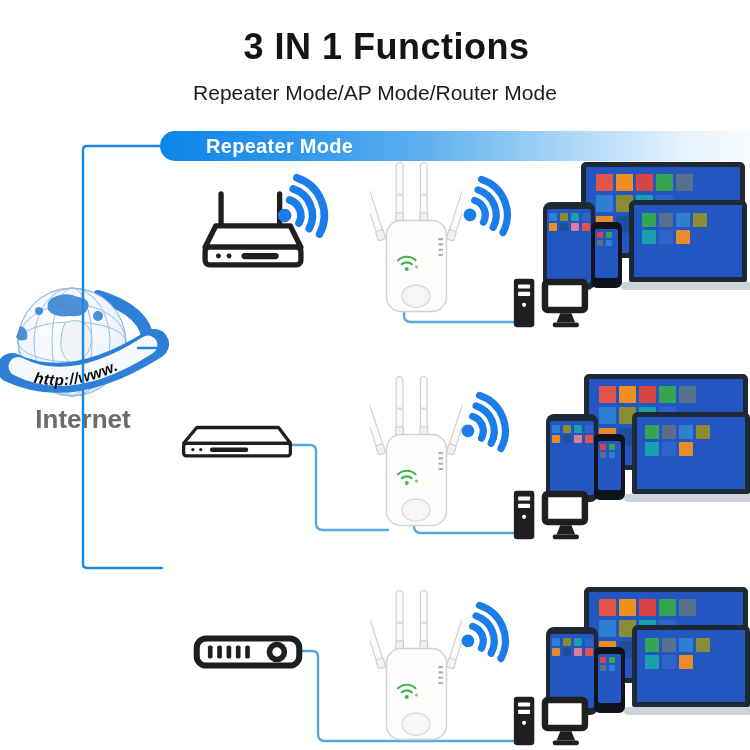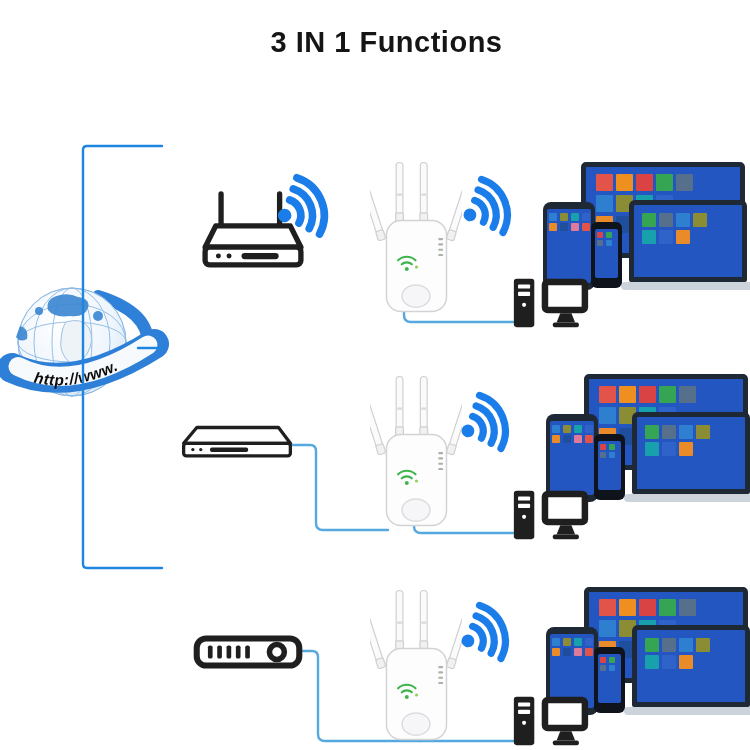--- a/index.html
+++ b/index.html
@@ -1,21 +1,21 @@
 <!DOCTYPE html>
 <html style="--banner_blue: #0d86ea; --banner_fade: #f8fcff; --wifi_blue: #1b7de9; --wire_blue: #55a9de; --connector_blue: #1e86e0; --led_green: #3db54a; --title_text: #151515; --banner_text: #ffffff; --internet_text: #6b6b6b; --device_outline: #1f1f1f; --screen_blue: #2356c0; --bezel_dark: #1f2835;"><head>
 <meta charset="utf-8">
 <style>
   html,body{margin:0;padding:0;background:#ffffff;}
   .stage{position:relative;width:750px;height:750px;background:#ffffff;overflow:hidden;
          font-family:"Liberation Sans", sans-serif;}
 
   
   .header{position:absolute;top:26px;left:0;width:100%;text-align:center;z-index:4;}
-  .title{font-size:29px;font-weight:bold;color:var(--title_text,#151515);letter-spacing:.5px;padding-left:23px;}
+  .title{font-size:36px;font-weight:bold;color:var(--title_text,#151515);letter-spacing:.5px;padding-left:23px;}
   .subtitle{margin-top:13px;font-size:21px;color:#1c1c1c;}
 
   
   .banner{position:absolute;left:160px;width:590px;height:30px;border-radius:16px 0 0 16px;z-index:2;
           background:linear-gradient(90deg,var(--banner_blue,#0d86ea) 0%,#2d95eb 22%,#5fb0ef 45%,
                      #a6d5f6 68%,#e3f2fc 88%,var(--banner_fade,#f8fcff) 100%);
           display:flex;align-items:center;}
   .banner-label{color:var(--banner_text,#fff);font-size:20px;font-weight:600;padding-left:46px;letter-spacing:.3px;}
   .b1{top:131px}.b2{top:333px}.b3{top:553px}
 
@@ -164,22 +164,26 @@
       </g>
       <ellipse cx="47.5" cy="140" rx="14.5" ry="11.5" fill="#f6f6f8" stroke="#dcdcdf" stroke-width="1.5"></ellipse>
     </symbol>
   </defs>
 </svg>
 
 <div class="stage">
 
   <div class="header">
     <div class="title">3 IN 1 Functions</div>
-  </div>
-
+    <div class="subtitle">Repeater Mode/AP Mode/Router Mode</div>
+  </div>
+
+  <div class="banner b1">
+    <span class="banner-label">Repeater Mode</span>
+  </div>
 
   <svg class="globe" viewBox="0 0 150 125" xmlns="http://www.w3.org/2000/svg">
     <path d="M90 12 Q142 28 140 62" fill="none" stroke="#2f80d9" stroke-width="12" stroke-linecap="round"></path>
     <circle cx="64" cy="58" r="54" fill="url(#gsph)" stroke="#aecdea" stroke-width="1"></circle>
     <g fill="none" stroke="#85b4e2" stroke-width="1" opacity="0.85">
       <ellipse cx="64" cy="58" rx="20" ry="54"></ellipse>
       <ellipse cx="64" cy="58" rx="38" ry="54"></ellipse>
       <ellipse cx="64" cy="58" rx="54" ry="54"></ellipse>
       <ellipse cx="64" cy="58" rx="54" ry="20"></ellipse>
       <ellipse cx="64" cy="58" rx="54" ry="38"></ellipse>
@@ -191,20 +195,21 @@
       <path d="M12 42 q9 2 7 13 q-7 4 -11 -2 Z"></path>
     </g>
     <path d="M58 38 q16 -5 23 6 q6 12 -2 26 q-8 12 -18 8 q-10 -10 -8 -22 q1 -13 5 -18 Z" fill="#eef3f8" stroke="#9fc2e4" stroke-width="1"></path>
     <path d="M4 84 Q64 112 146 60" fill="none" stroke="#2e7fd8" stroke-width="30" stroke-linecap="round"></path>
     <path d="M10 82.5 Q64 110 140 61" fill="none" stroke="#f7fafc" stroke-width="19" stroke-linecap="round"></path>
     <path id="ribbon-text-path" d="M8 92 Q64 119 142 68" fill="none"></path>
     <text font-size="15.5" font-weight="bold" font-style="italic" fill="#0b0b0b" letter-spacing="0.5">
       <textPath href="#ribbon-text-path" startOffset="13%">http://www.</textPath>
     </text>
   </svg>
+  <div class="internet-label">Internet</div>
 
   <svg class="wires" viewBox="0 0 750 750" xmlns="http://www.w3.org/2000/svg">
     <g>
       <path class="connector" d="M162 146 L87 146 Q83 146 83 150 L83 564 Q83 568 87 568 L162 568"></path>
       <path class="connector" d="M138 348 L162 348"></path>
     </g>
     <g>
       <path class="wire" d="M404 306 L404 315 Q404 322 411 322 L513 322"></path>
       <path class="wire" d="M292 445 L310 445 Q316 445 316 451 L316 523 Q316 530 323 530 L388 530"></path>
       <path class="wire" d="M414 520 L414 526 Q414 533 421 533 L513 533"></path>

